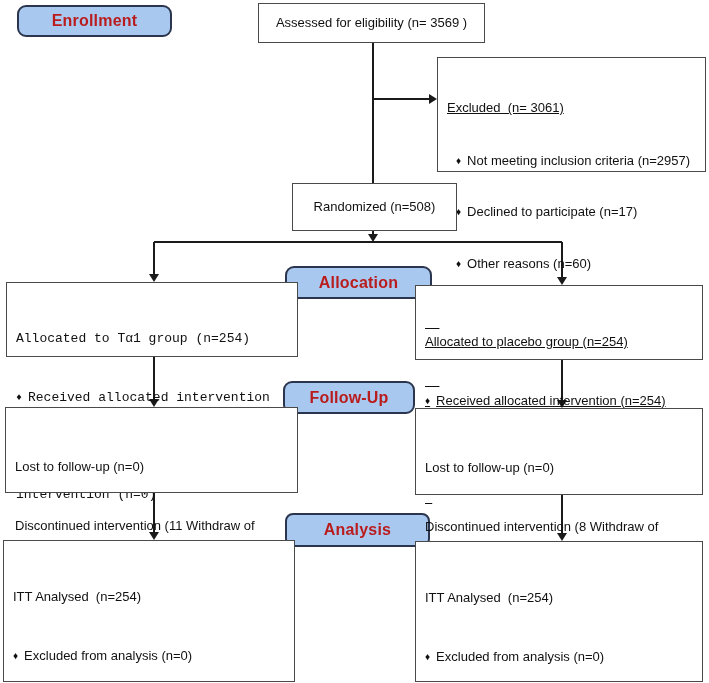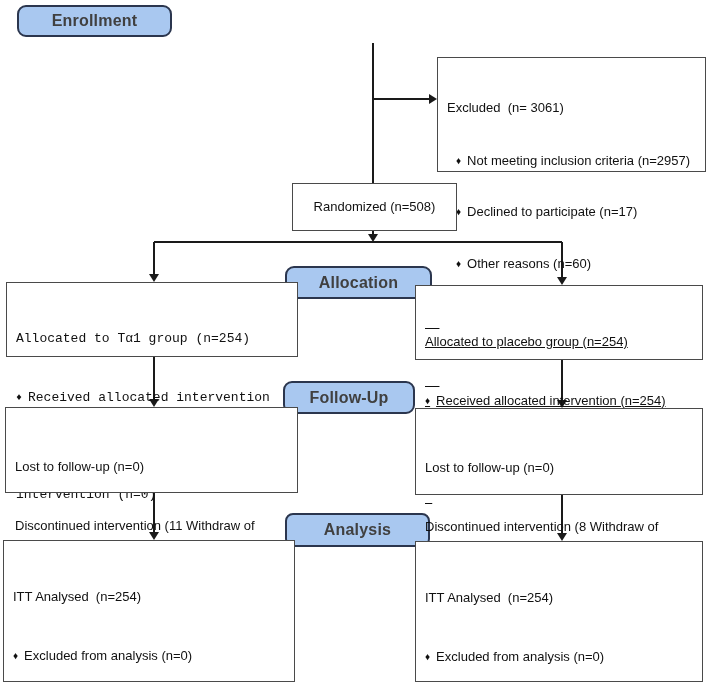--- a/index.html
+++ b/index.html
@@ -19,40 +19,40 @@
   .center-box { display: flex; align-items: center; justify-content: center; text-align: center; }
   .pad { padding: 7px 9px 6px 9px; }
 
   
   .stage {
     position: absolute;
     background: #a9c8f0;
     border: 2px solid #2b364e;
     border-radius: 9px;
     display: flex; align-items: center; justify-content: center;
-    font-size: 16px; font-weight: bold; color: #404040;
+    font-size: 16px; font-weight: bold; color: #b91c1c;
     letter-spacing: 0.2px;
   }
 
   
   .line { position: absolute; background: #1a1a1a; }
   .vline { width: 1.5px; }
   .hline { height: 1.5px; }
 
   
   .arrow { position: absolute; width: 0; height: 0; }
   .arrow.down { border-left: 5px solid transparent; border-right: 5px solid transparent; border-top: 8px solid #1a1a1a; }
   .arrow.right { border-top: 5px solid transparent; border-bottom: 5px solid transparent; border-left: 8px solid #1a1a1a; }
 
   
   .bullet-line { white-space: pre-wrap; }
   .b { font-size: 10px; margin-right: 6px; position: relative; top: -1px; }
   .hang { padding-left: 26px; text-indent: -17px; line-height: 1.32; }
   .excluded-box { line-height: 1.32; }
-  .excluded-box .title { margin-bottom: 1px; }
+  .excluded-box .title { margin-bottom: 1px; text-decoration: underline; }
 </style>
 </head>
 <body>
 
 <div class="canvas">
 
   <div class="stage" style="left:17px; top:5px; width:155px; height:32px;">Enrollment</div>
   <div class="stage" style="left:285px; top:266px; width:147px; height:33px;">Allocation</div>
   <div class="stage" style="left:283px; top:381px; width:132px; height:33px;">Follow-Up</div>
   <div class="stage" style="left:285px; top:513px; width:145px; height:34px;border-radius:8px;">Analysis</div>
@@ -73,20 +73,23 @@
   <div class="line vline" style="left:153px; top:357px; height:44px;"></div>
   <div class="arrow down" style="left:149px; top:399px;"></div>
   <div class="line vline" style="left:561px; top:360px; height:42px;"></div>
   <div class="arrow down" style="left:557px; top:400px;"></div>
 
   <div class="line vline" style="left:153px; top:493px; height:41px;"></div>
   <div class="arrow down" style="left:149px; top:532px;"></div>
   <div class="line vline" style="left:561px; top:495px; height:40px;"></div>
   <div class="arrow down" style="left:557px; top:533px;"></div>
 
+  <div class="fbox center-box" style="left:258px; top:3px; width:227px; height:40px;">
+    <span>Assessed for eligibility (n= 3569 )</span>
+  </div>
 
   <div class="fbox pad excluded-box" style="left:437px; top:57px; width:269px; height:115px;">
     <div class="title">Excluded  (n= 3061)</div>
     <div class="hang bullet-line"><span class="b">♦</span><span>Not meeting inclusion criteria (n=2957)</span></div>
     <div class="hang bullet-line"><span class="b">♦</span><span>Declined to participate (n=17)</span></div>
     <div class="hang bullet-line"><span class="b">♦</span><span>Other reasons (n=60)</span></div>
   </div>
 
   <div class="fbox center-box" style="left:292px; top:183px; width:165px; height:48px;">
     <span>Randomized (n=508)</span>

